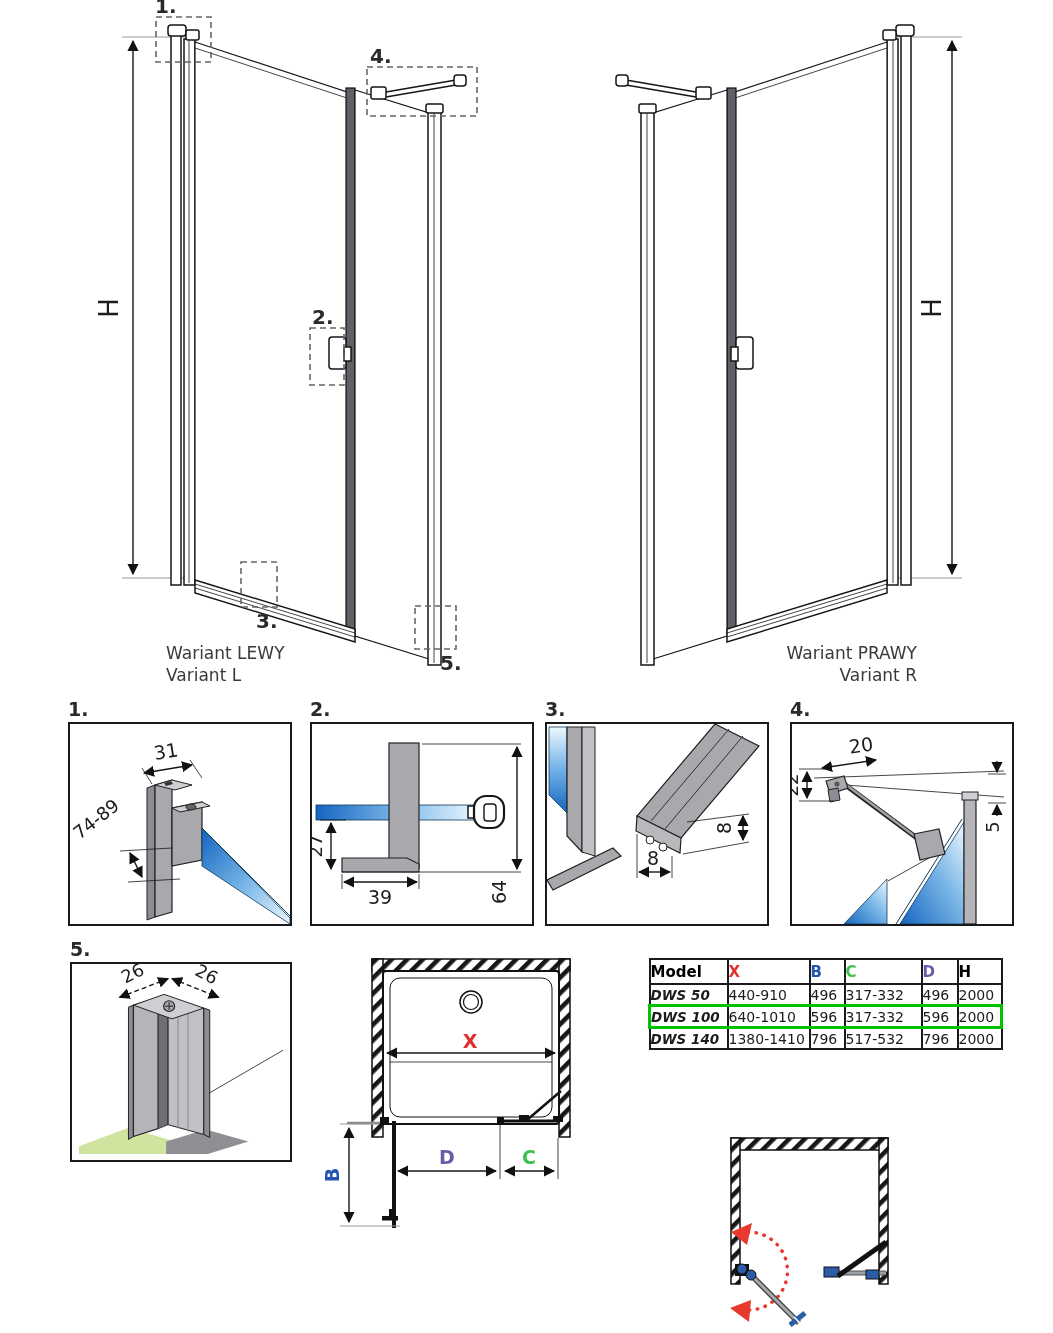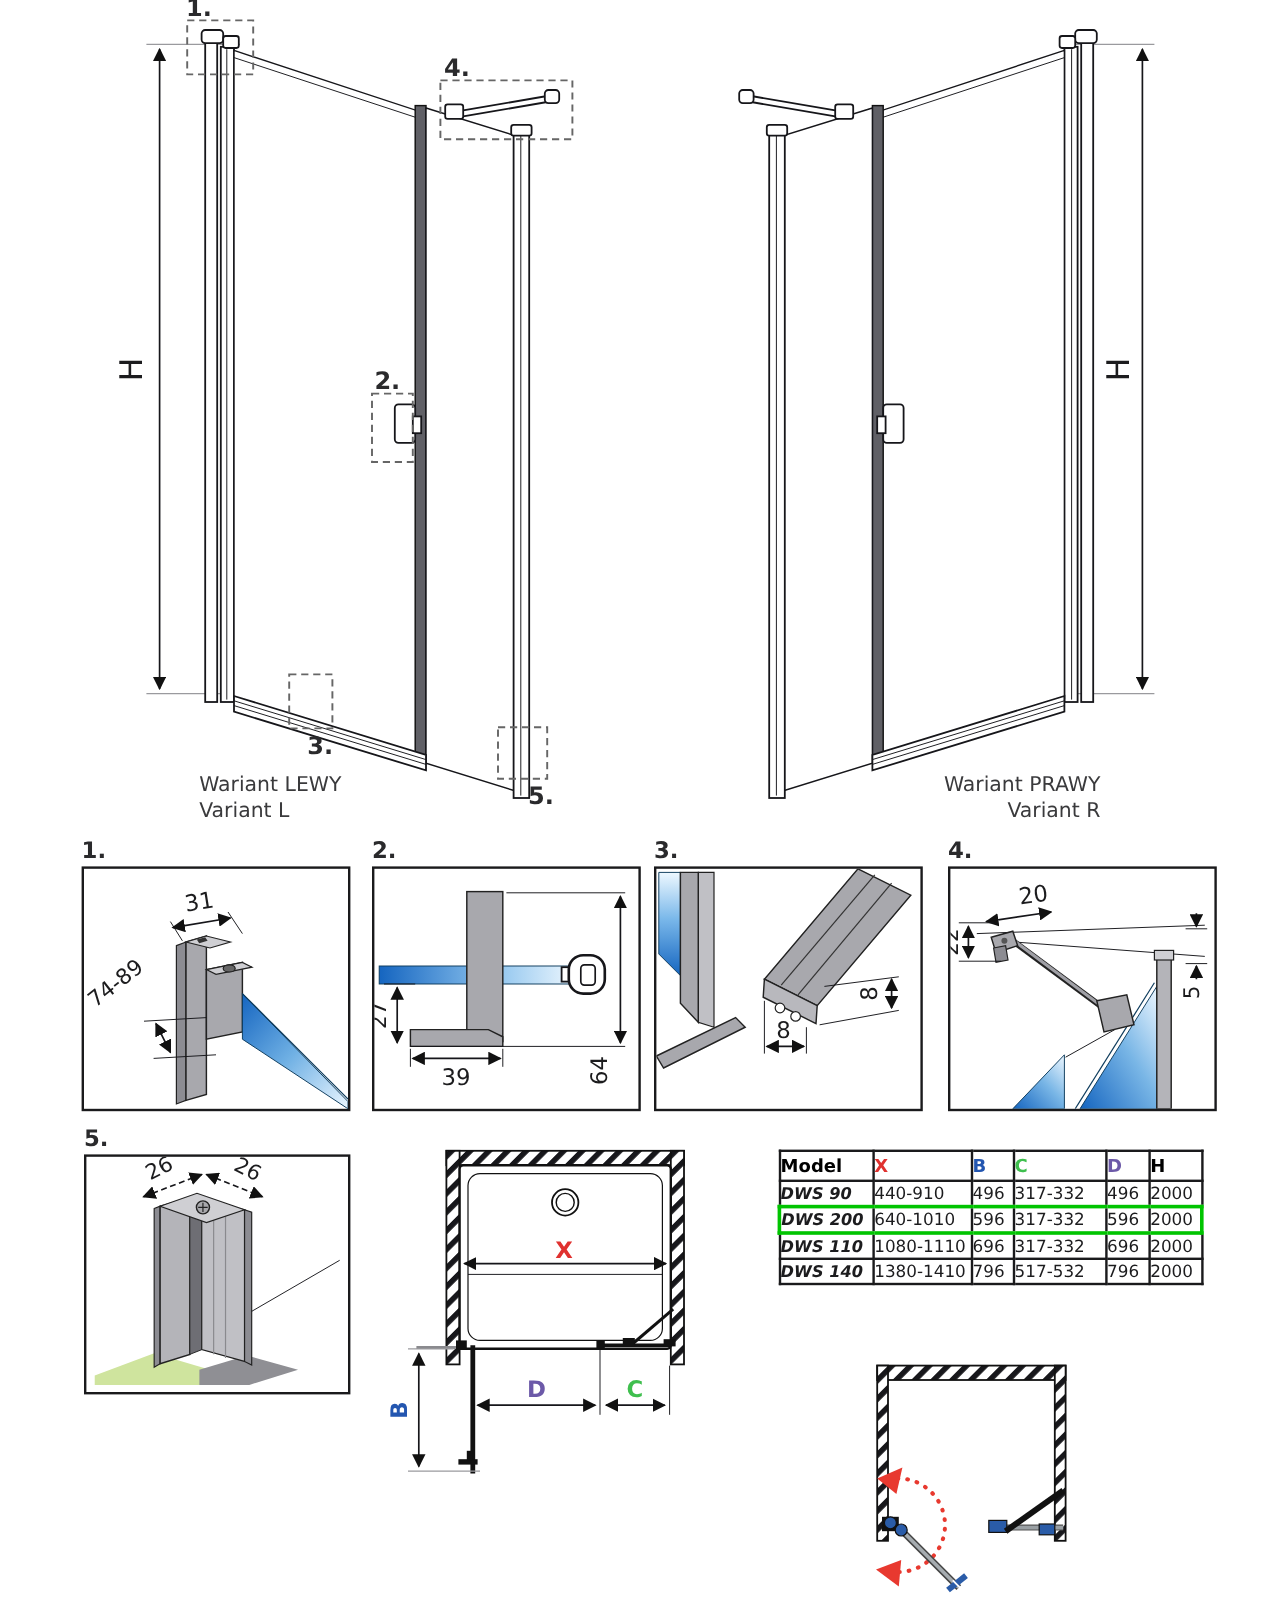--- a/index.html
+++ b/index.html
@@ -360,41 +360,33 @@
           <th>Model</th>
           <th class="cx" style="color:#e0312f">X</th>
           <th style="color:#2356b0">B</th>
           <th style="color:#3fbf4e">C</th>
           <th style="color:#6c59a8">D</th>
           <th>H</th>
         </tr>
       </thead>
       <tbody>
         <tr>
-          <td class="model">DWS 90</td>
+          <td class="model">DWS 50</td>
           <td>440-910</td>
             <td>496</td>
           <td>317-332</td>
             <td>496</td>
           <td>2000</td>
         </tr>
         <tr class="highlight">
-          <td class="model">DWS 200</td>
+          <td class="model">DWS 100</td>
           <td>640-1010</td>
             <td>596</td>
           <td>317-332</td>
             <td>596</td>
-          <td>2000</td>
-        </tr>
-        <tr>
-          <td class="model">DWS 110</td>
-          <td>1080-1110</td>
-            <td>696</td>
-          <td>317-332</td>
-            <td>696</td>
           <td>2000</td>
         </tr>
         <tr>
           <td class="model">DWS 140</td>
           <td>1380-1410</td>
             <td>796</td>
           <td>517-532</td>
             <td>796</td>
           <td>2000</td>
         </tr>

